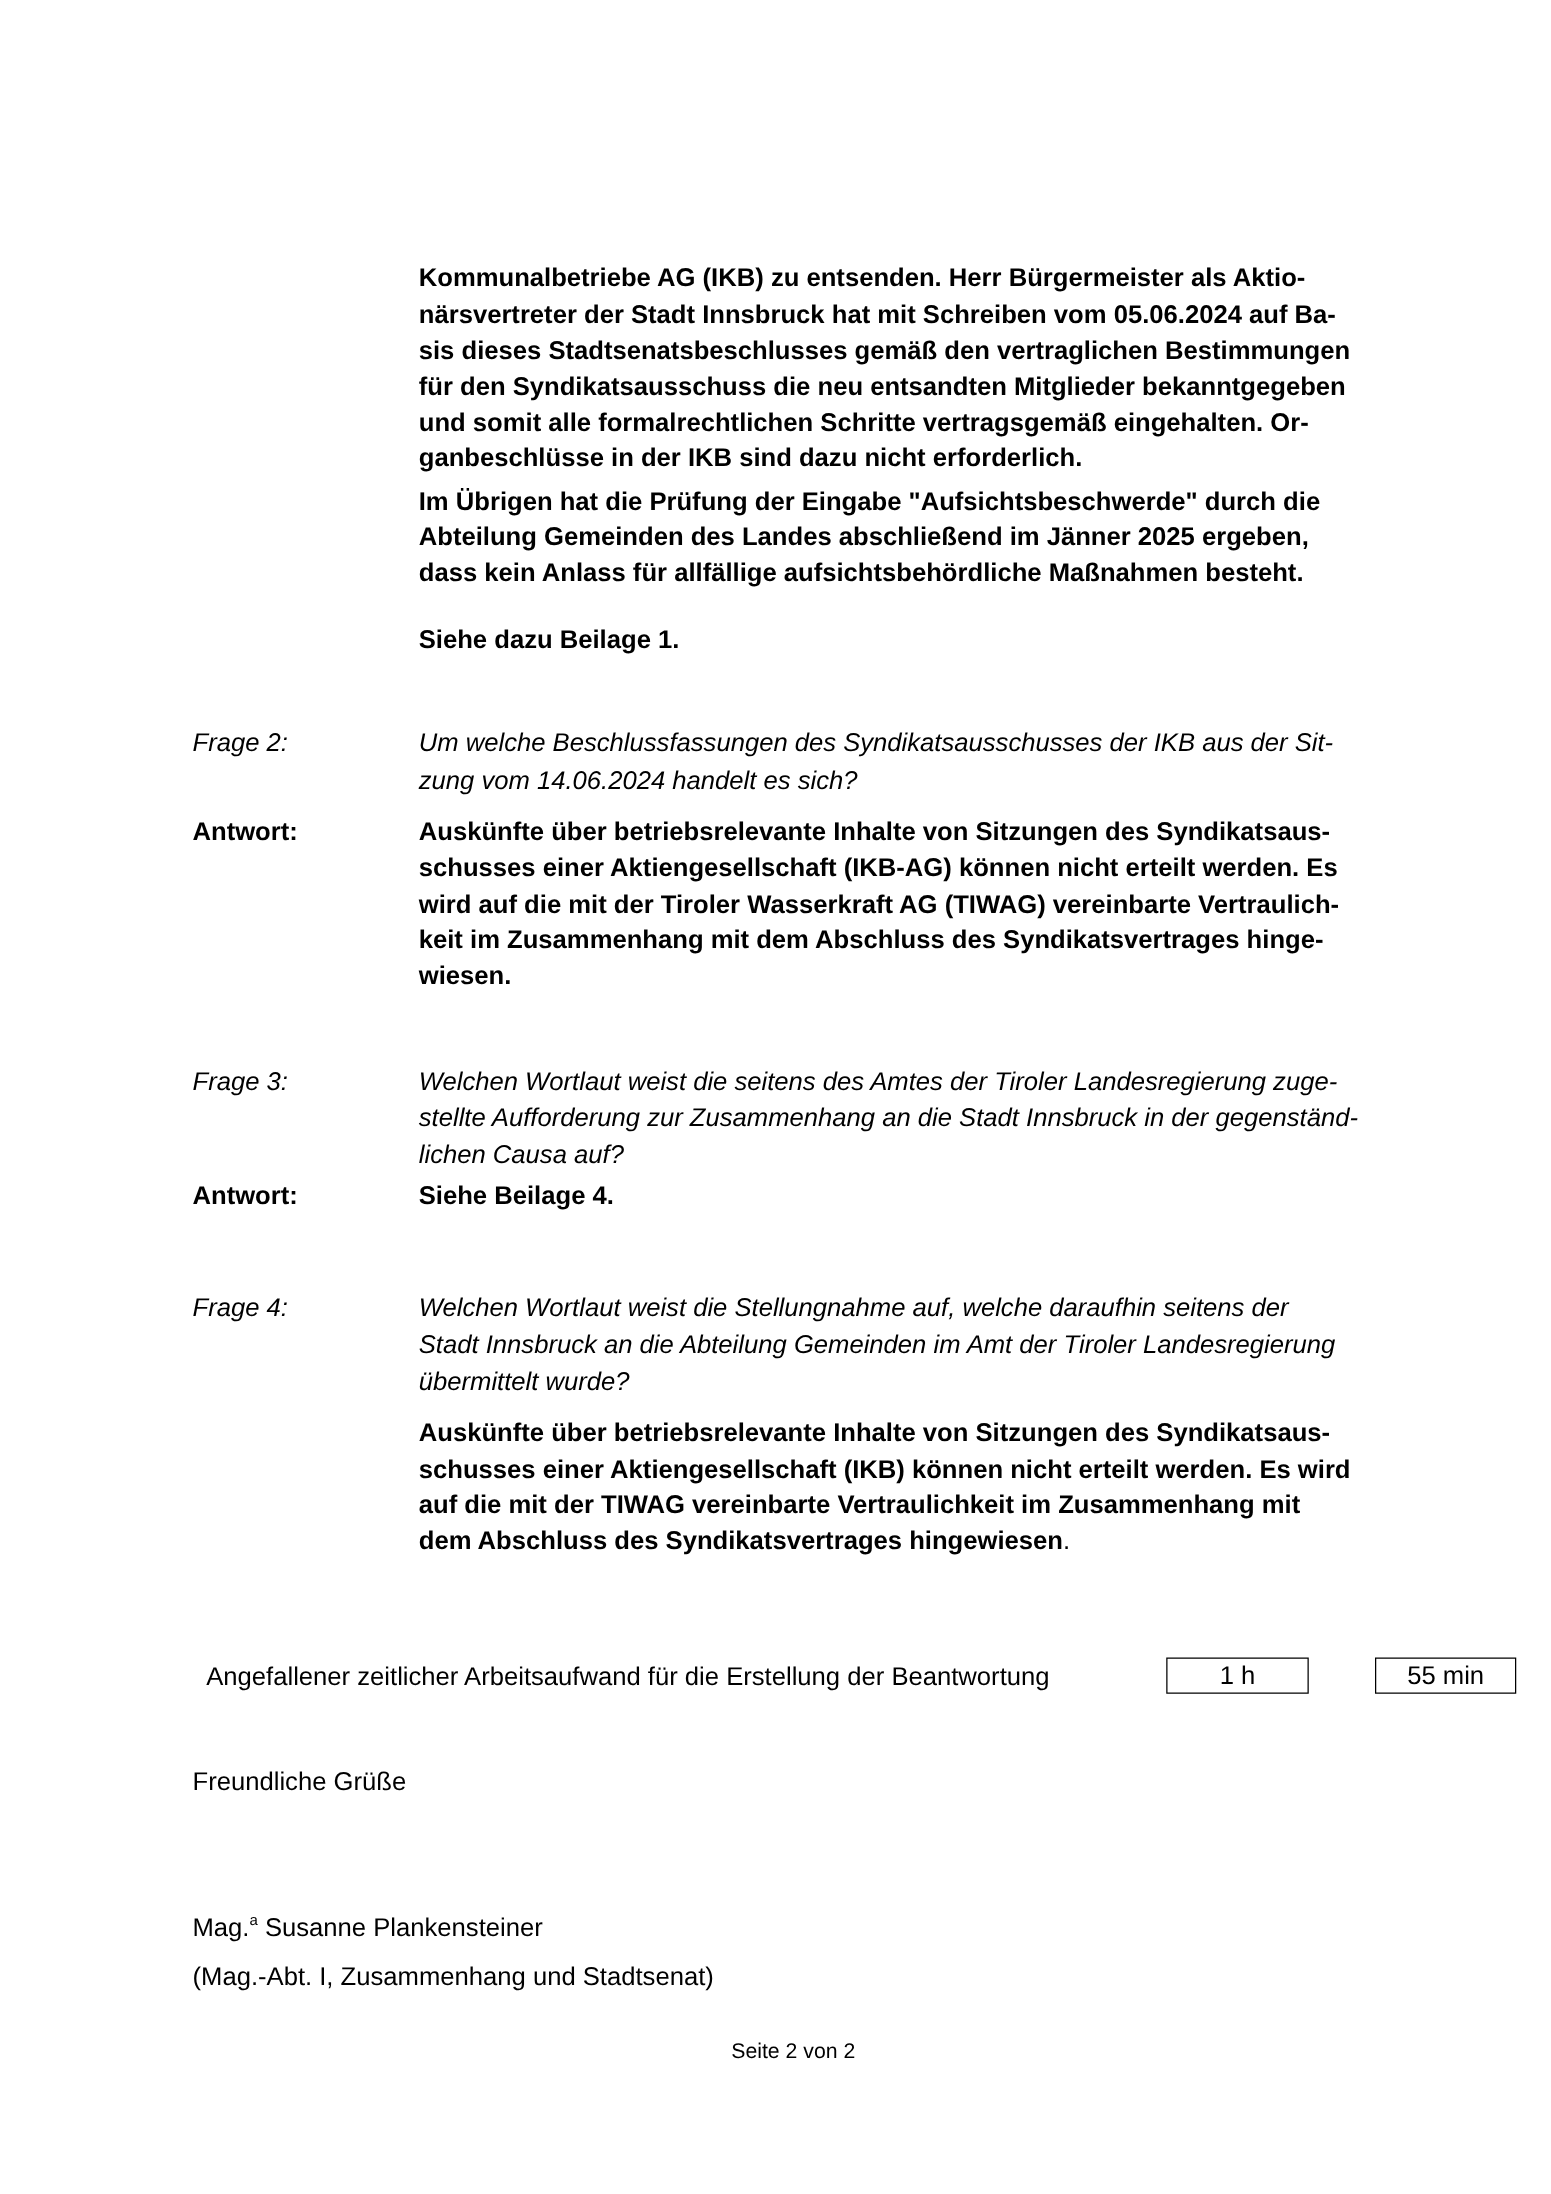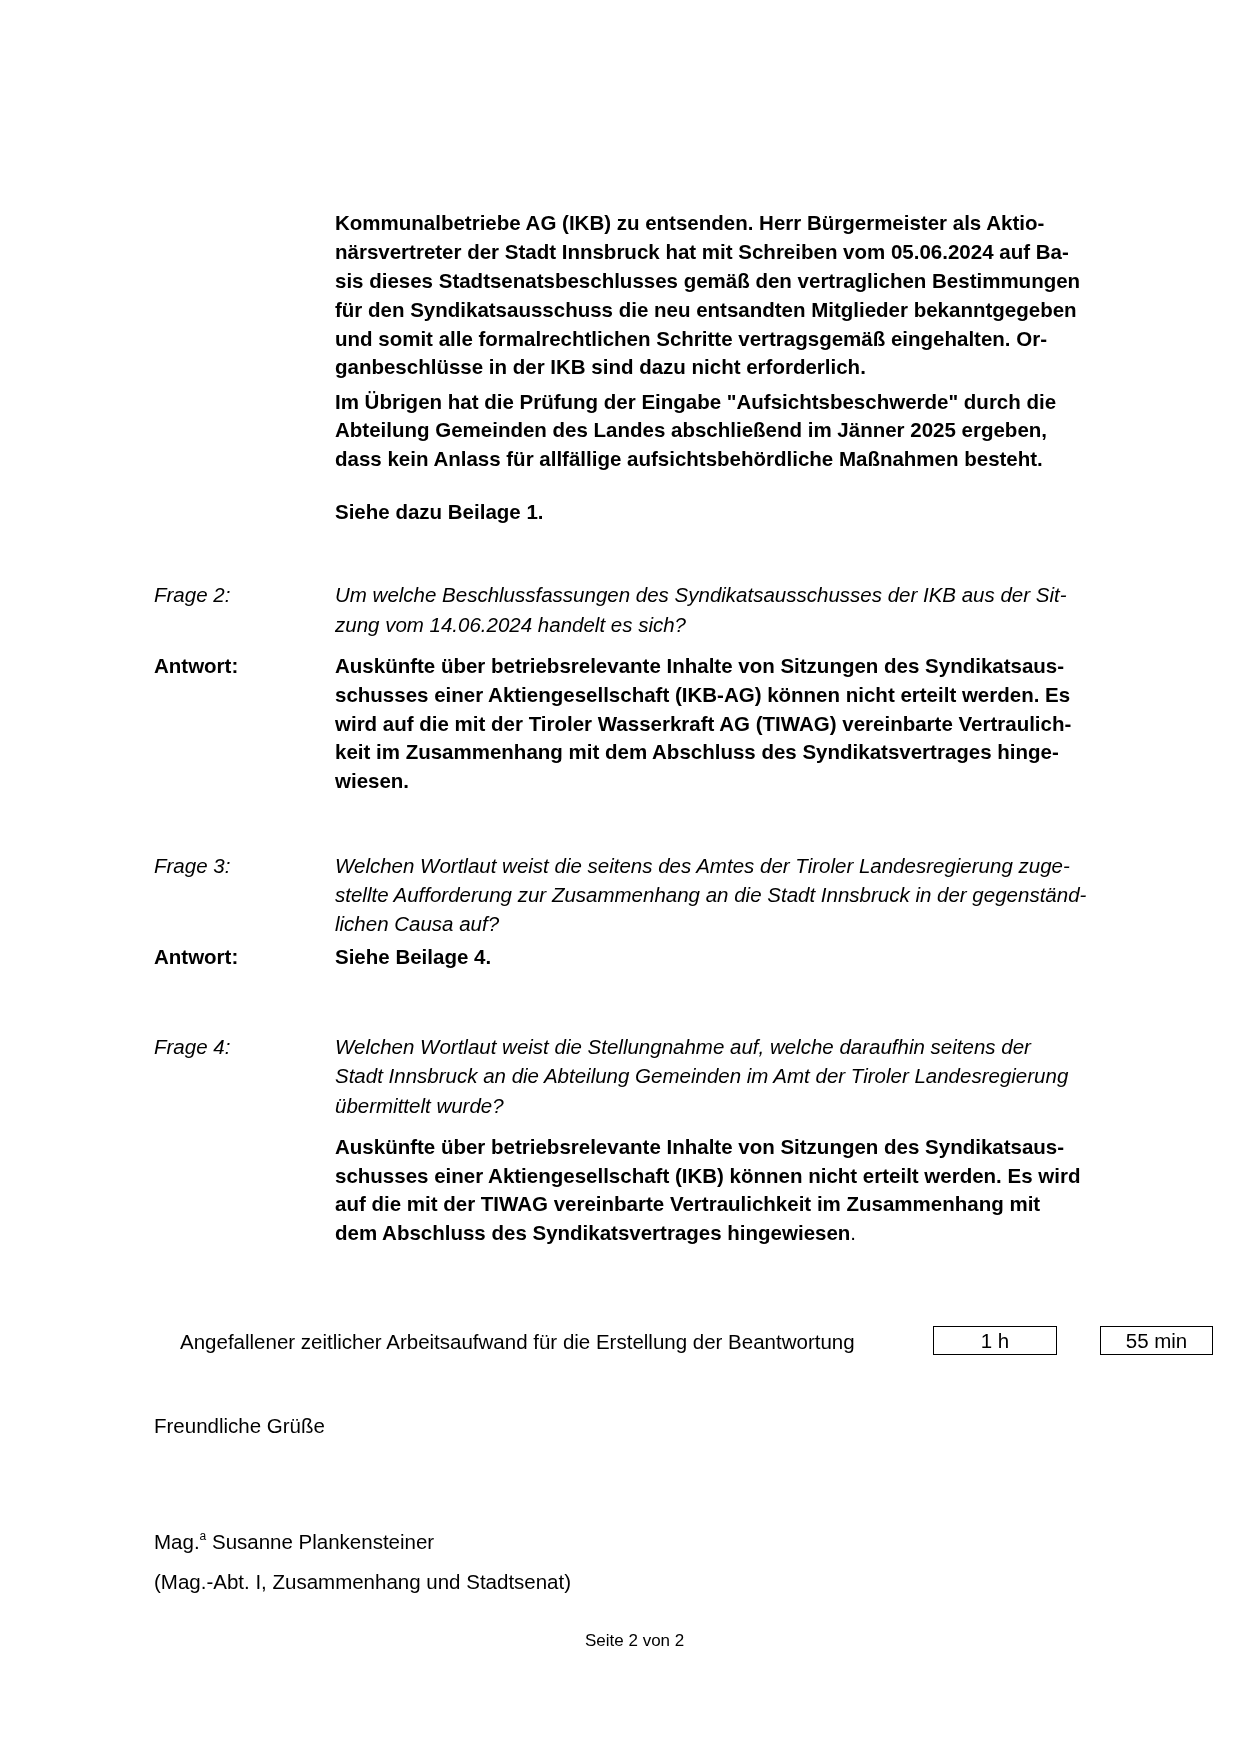--- a/index.html
+++ b/index.html
@@ -72,22 +72,22 @@
 
   <div class="line b col" style="top:1137px">Auskünfte über betriebsrelevante Inhalte von Sitzungen des Syndikatsaus-</div>
   <div class="line b col" style="top:1166px">schusses einer Aktiengesellschaft (IKB) können nicht erteilt werden. Es wird</div>
   <div class="line b col" style="top:1194px">auf die mit der TIWAG vereinbarte Vertraulichkeit im Zusammenhang mit</div>
   <div class="line b col" style="top:1223px">
     <span>dem Abschluss des Syndikatsvertrages hingewiesen</span><span class="plain">.</span>
   </div>
 </div>
 
 <div>
-  <div class="line" style="top:1332px; left:165px;margin-left:15px;">Angefallener zeitlicher Arbeitsaufwand für die Erstellung der Beantwortung</div>
-  <div class="time-box" style="left:933px; width:124px;">1 h</div>
+  <div class="line" style="top:1332px; left:165px;">Angefallener zeitlicher Arbeitsaufwand für die Erstellung der Beantwortung</div>
+  <div class="time-box" style="left:933px; width:114px;">1 h</div>
   <div class="time-box" style="left:1100px; width:113px;">55 min</div>
 </div>
 
 <div class="line" style="top:1416px; left:154px;">Freundliche Grüße</div>
 
 <div class="line" style="top:1530px; left:154px;">
   <span>Mag.</span><sup class="ord">a</sup><span> Susanne Plankensteiner</span>
 </div>
 <div class="line" style="top:1572px; left:154px;">(Mag.-Abt. I, Zusammenhang und Stadtsenat)</div>
 

